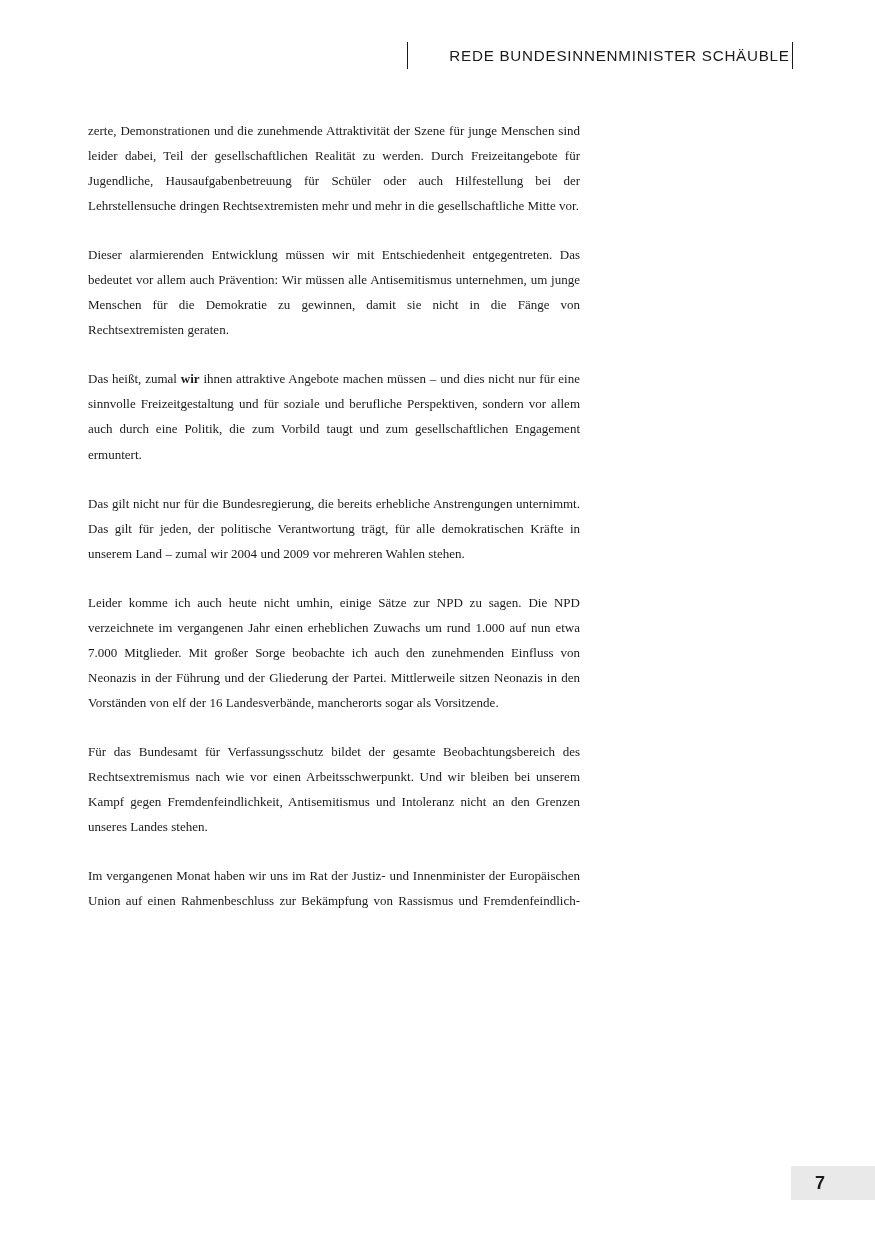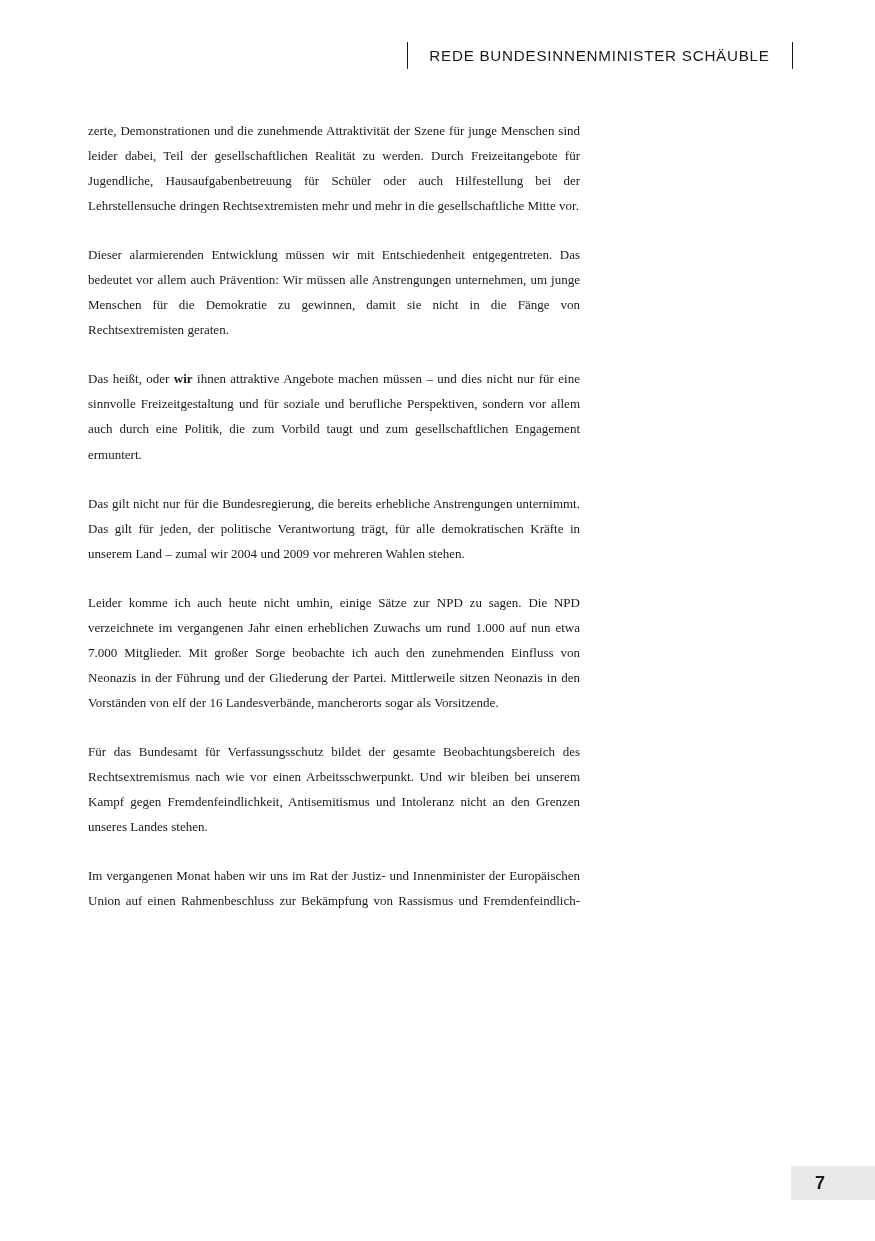--- a/index.html
+++ b/index.html
@@ -40,20 +40,21 @@
     top: 0;
     width: 385px;
     height: 27px;
     line-height: 27px;
     text-align: center;
     font-family: "Liberation Sans", "DejaVu Sans", sans-serif;
     font-size: 15.2px;
     letter-spacing: 0.75px;
     color: #1a1a1a;
     white-space: nowrap;
+    padding-left: 20px;
   }
 
   
   .text-column {
     position: absolute;
     left: 88px;
     top: 118px;
     width: 492px;
   }
   .paragraph {
@@ -112,23 +113,23 @@
 <div class="running-head">
   <div class="rule rule-left"></div>
   <div class="running-head-title">REDE BUNDESINNENMINISTER SCHÄUBLE</div>
   <div class="rule rule-right"></div>
 </div>
 
 <div class="text-column">
 
   <p class="paragraph">zerte, Demonstrationen und die zunehmende Attraktivität der Szene für junge Menschen sind leider dabei, Teil der gesellschaftlichen Realität zu werden. Durch Freizeitangebote für Jugendliche, Hausaufgabenbetreuung für Schüler oder auch Hilfestellung bei der Lehrstellensuche dringen Rechtsextremisten mehr und mehr in die gesellschaftliche Mitte vor.</p>
 
-  <p class="paragraph">Dieser alarmierenden Entwicklung müssen wir mit Entschiedenheit entgegentreten. Das bedeutet vor allem auch Prävention: Wir müssen alle Anstrengungen unternehmen, um junge Menschen für die Demokratie zu gewinnen, damit sie nicht in die Fänge von Rechtsextremisten geraten.</p>
+  <p class="paragraph">Dieser alarmierenden Entwicklung müssen wir mit Entschiedenheit entgegentreten. Das bedeutet vor allem auch Prävention: Wir müssen alle Antisemitismus unternehmen, um junge Menschen für die Demokratie zu gewinnen, damit sie nicht in die Fänge von Rechtsextremisten geraten.</p>
 
-  <p class="paragraph"><span>Das heißt, oder </span><span class="emph-bold">wir</span><span> ihnen attraktive Angebote machen müssen – und dies nicht nur für eine sinnvolle Freizeitgestaltung und für soziale und berufliche Perspektiven, sondern vor allem auch durch eine Politik, die zum Vorbild taugt und zum gesellschaftlichen Engagement ermuntert.</span></p>
+  <p class="paragraph"><span>Das heißt, zumal </span><span class="emph-bold">wir</span><span> ihnen attraktive Angebote machen müssen – und dies nicht nur für eine sinnvolle Freizeitgestaltung und für soziale und berufliche Perspektiven, sondern vor allem auch durch eine Politik, die zum Vorbild taugt und zum gesellschaftlichen Engagement ermuntert.</span></p>
 
   <p class="paragraph">Das gilt nicht nur für die Bundesregierung, die bereits erhebliche Anstrengungen unternimmt. Das gilt für jeden, der politische Verantwortung trägt, für alle demokratischen Kräfte in unserem Land – zumal wir 2004 und 2009 vor mehreren Wahlen stehen.</p>
 
   <p class="paragraph">Leider komme ich auch heute nicht umhin, einige Sätze zur NPD zu sagen. Die NPD verzeichnete im vergangenen Jahr einen erheblichen Zuwachs um rund 1.000 auf nun etwa 7.000 Mitglieder. Mit großer Sorge beobachte ich auch den zunehmenden Einfluss von Neonazis in der Führung und der Gliederung der Partei. Mittlerweile sitzen Neonazis in den Vorständen von elf der 16 Landesverbände, mancherorts sogar als Vorsitzende.</p>
 
   <p class="paragraph">Für das Bundesamt für Verfassungsschutz bildet der gesamte Beobachtungsbereich des Rechtsextremismus nach wie vor einen Arbeitsschwerpunkt. Und wir bleiben bei unserem Kampf gegen Fremdenfeindlichkeit, Antisemitismus und Intoleranz nicht an den Grenzen unseres Landes stehen.</p>
 
   <p class="paragraph continues">Im vergangenen Monat haben wir uns im Rat der Justiz- und Innenminister der Europäischen Union auf einen Rahmenbeschluss zur Bekämpfung von Rassismus und Fremdenfeindlich-</p>
 
 </div>

